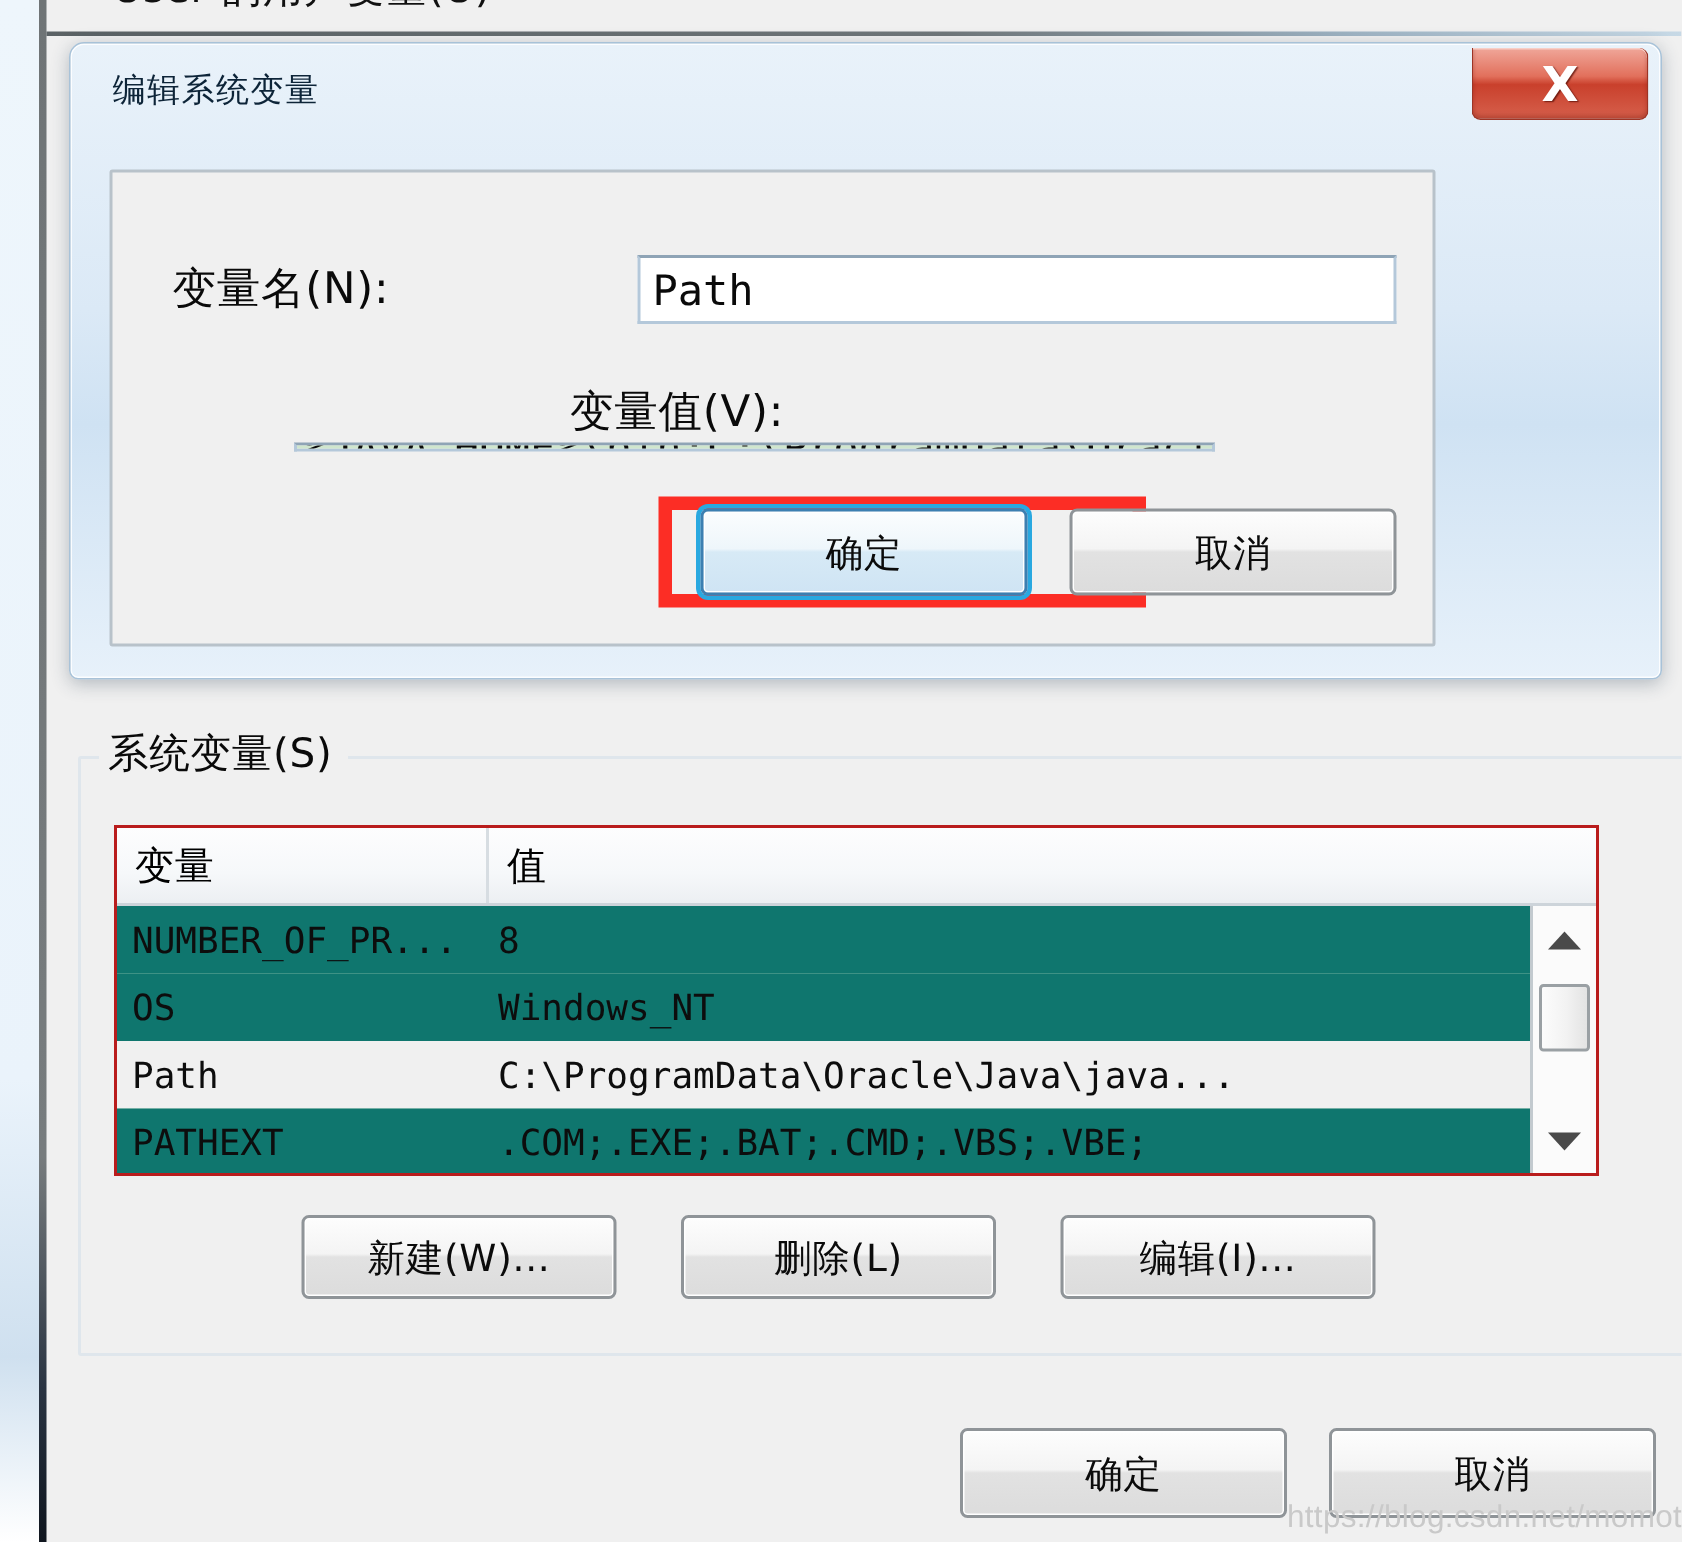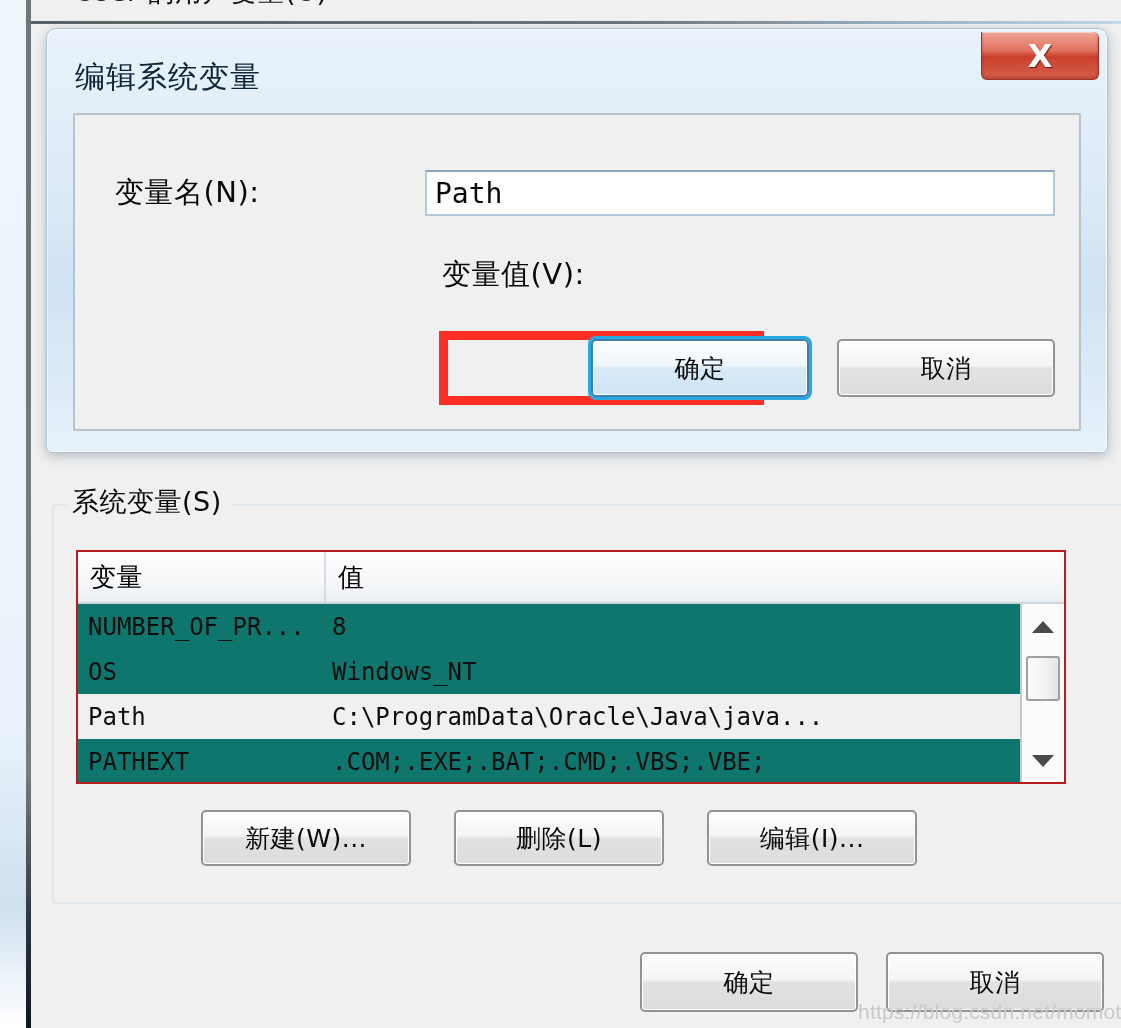--- a/index.html
+++ b/index.html
@@ -244,23 +244,23 @@
                 0 3px 12px rgba(40,60,80,0.30);
     box-sizing: border-box;
     overflow: hidden;
   }
   #edit-titlebar {
     position: relative;
     height: 82px;
   }
   #edit-title {
     position: absolute;
-    left: 28px; top: 28px;
-    font-family: "DejaVu Sans", sans-serif;
-    font-size: 30px;
+    left: 28px; top: 16px;
+    font-family: "DejaVu Sans", sans-serif;
+    font-size: 22px;
     color: #0d2438;
     letter-spacing: 1px;
     white-space: nowrap;
   }
   #close-btn {
     position: absolute;
     right: 8px; top: 3px;
     width: 118px; height: 48px;
     border-radius: 0 6px 6px 6px;
     background: linear-gradient(to bottom, #f0a79a 0%, #e2705c 40%, #c9402c 52%, #d6604c 100%);
@@ -276,21 +276,21 @@
     font-family: "DejaVu Sans", sans-serif;
     font-size: 32px;
     font-weight: bold;
     color: #ffffff;
     text-shadow: 1px 1px 1px rgba(80,10,0,0.75);
     letter-spacing: 0;
   }
   #edit-body {
     position: absolute;
     left: 26px; top: 84px;
-    width: 1008px; height: 318px;
+    width: 884px; height: 318px;
     background: #f0f0f0;
     border: 2px solid #b8c2ca;
     border-radius: 2px;
     box-sizing: border-box;
   }
 
   .field-row {
     position: absolute;
     left: 0;
     width: 100%;
@@ -453,20 +453,24 @@
 
     <div class="field-row" id="row-name">
       <div class="field-label">变量名(N):</div>
       <div class="field-input" id="name-input">
         <span class="txt">Path</span>
       </div>
     </div>
 
     <div class="field-row" id="row-value">
       <div class="field-label">变量值(V):</div>
+      <div class="field-input" id="value-input">
+        <span class="txt">%JAVA_HOME%\bin;C:\ProgramData\Oracl</span>
+        <div id="value-caret"></div>
+      </div>
     </div>
 
     <div id="red-annotation"></div>
 
     <div id="edit-buttons">
       <div class="btn default-focus">确定</div>
       <div class="btn">取消</div>
     </div>
   </div>
 </div>

